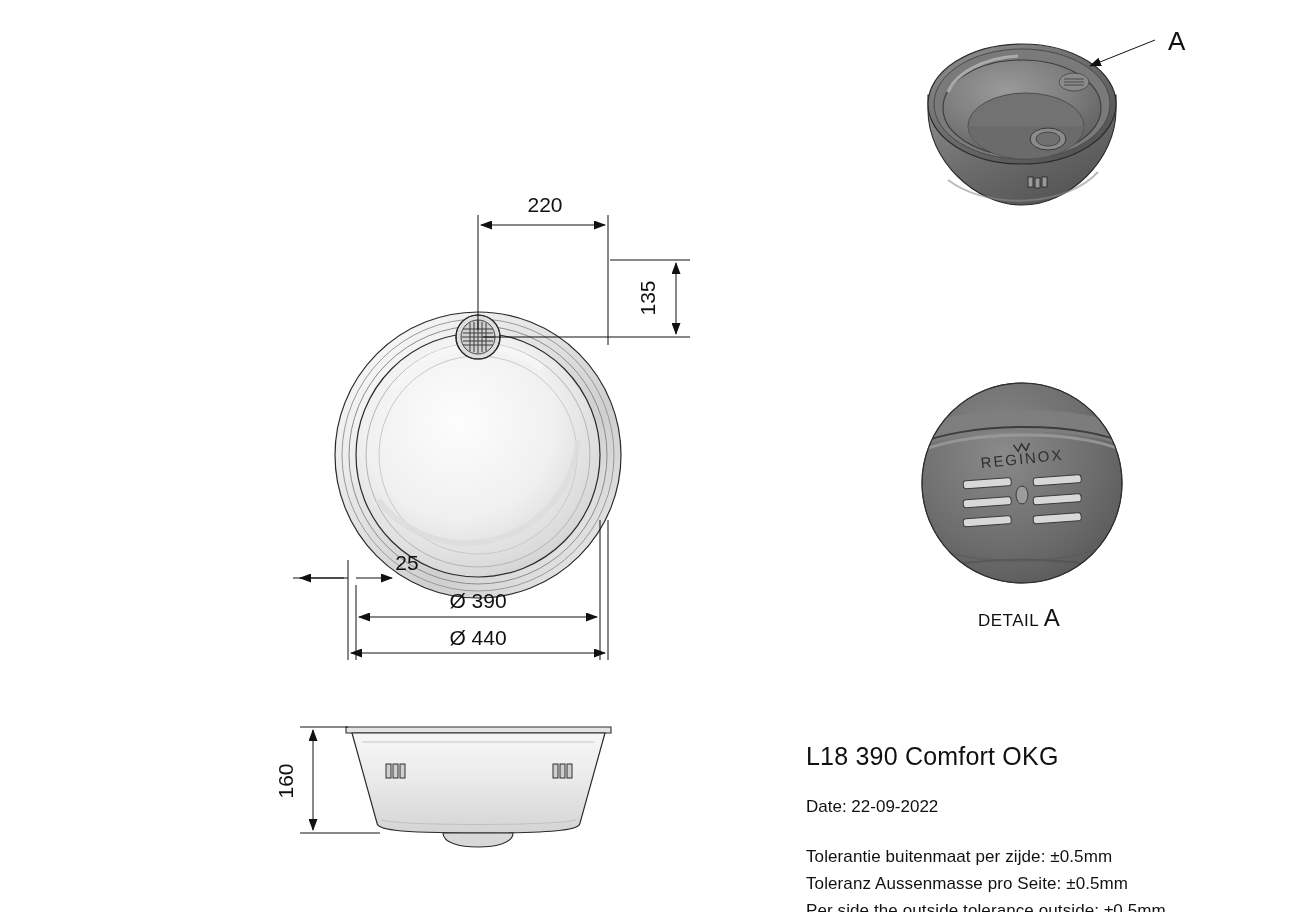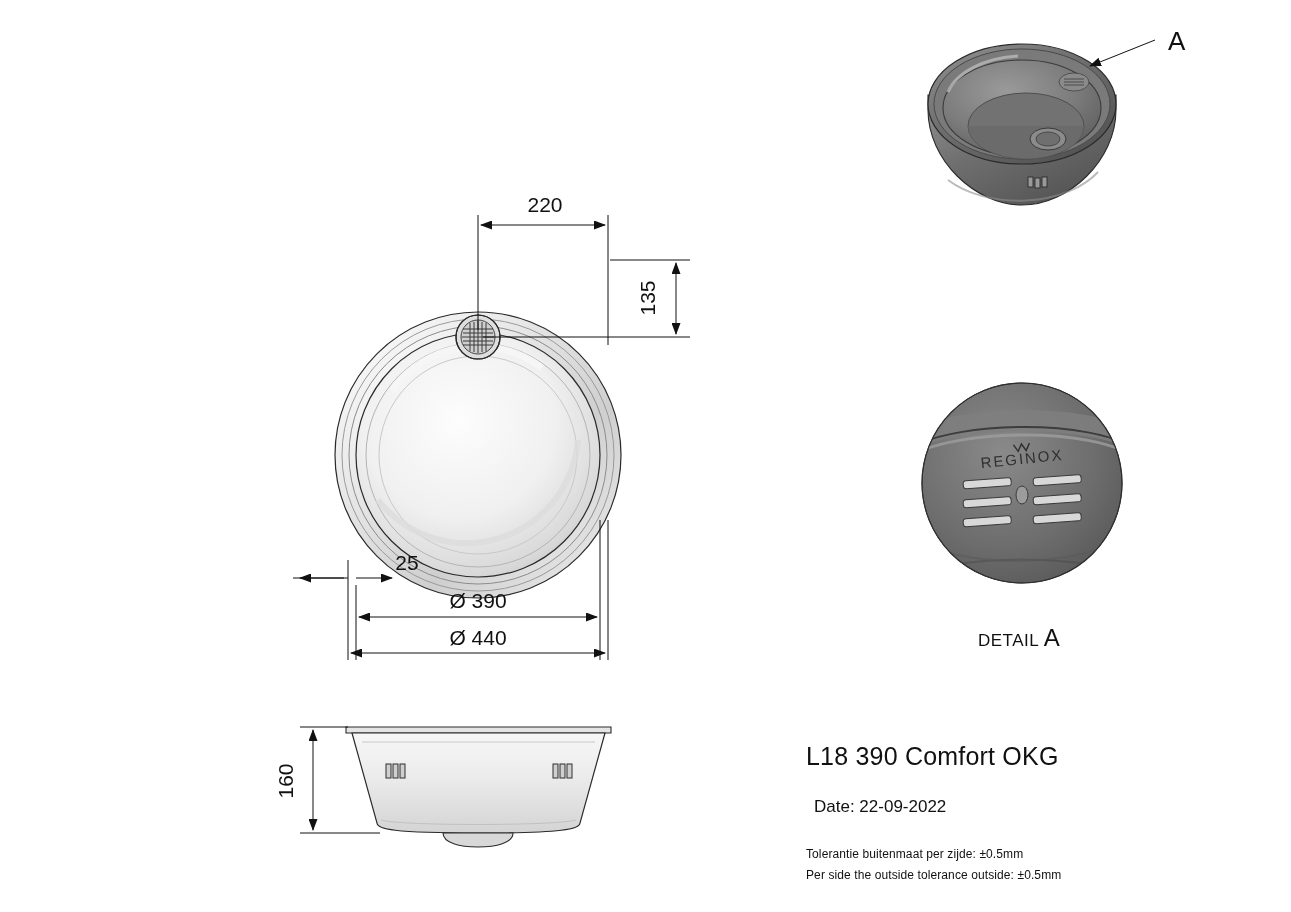--- a/index.html
+++ b/index.html
@@ -61,24 +61,24 @@
   .prod-title {
     font-size: 25px;
     color: #111;
     margin: 10px 0 26px 0;
     font-weight: normal;
     letter-spacing: 0.2px;
   }
   .prod-date {
     font-size: 17px;
     color: #111;
-    margin: 0 0 30px 8px;
+    margin: 0 0 30px 0;
   }
   .tol-line {
-    font-size: 12px;
+    font-size: 17px;
     color: #111;
     margin: 0 0 7px 0;
     letter-spacing: 0.1px;
   }
 </style>
 </head>
 <body>
 
 <div class="stage">
 
@@ -278,25 +278,26 @@
           <rect x="963" y="519" width="48" height="8" rx="3" transform="rotate(-4 963 519)"></rect>
           <rect x="1033" y="516" width="48" height="8" rx="3" transform="rotate(-4 1033 516)"></rect>
         </g>
         <ellipse cx="1022" cy="495" rx="6" ry="9" fill="#9c9c9c" stroke="#3a3a3a" stroke-width="1"></ellipse>
         <path d="M930,545 C970,568 1080,566 1115,540" fill="none" stroke="#5a5a5a" stroke-width="2" opacity="0.55"></path>
       </g>
       <circle cx="1022" cy="483" r="100" fill="none" stroke="#2f2f2f" stroke-width="1.2"></circle>
     </g>
   </svg>
 
-  <div class="detail-label" style="left:978px; top:624px;">
+  <div class="detail-label" style="left:978px; top:604px;">
     <span>DETAIL</span>
     <span class="big">A</span>
   </div>
 
   <div class="title-block">
     <div class="prod-title">L18 390 Comfort OKG</div>
     <div class="prod-date">Date: 22-09-2022</div>
     <div class="tol-line">Tolerantie buitenmaat per zijde: ±0.5mm</div>
+    <div class="tol-line">Toleranz Aussenmasse pro Seite: ±0.5mm</div>
     <div class="tol-line">Per side the outside tolerance outside: ±0.5mm</div>
   </div>
 
 </div>
 
 </body></html>

